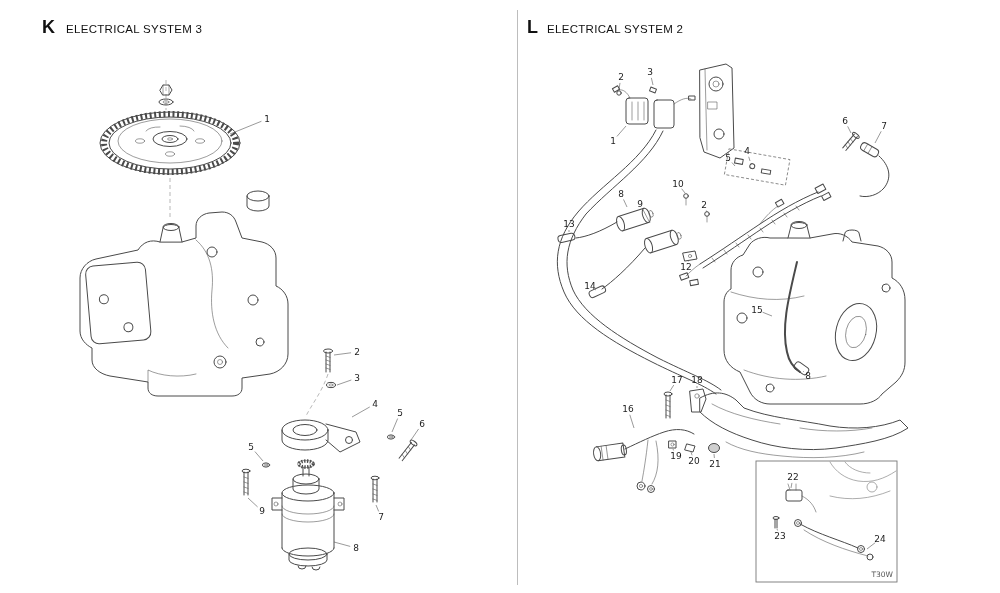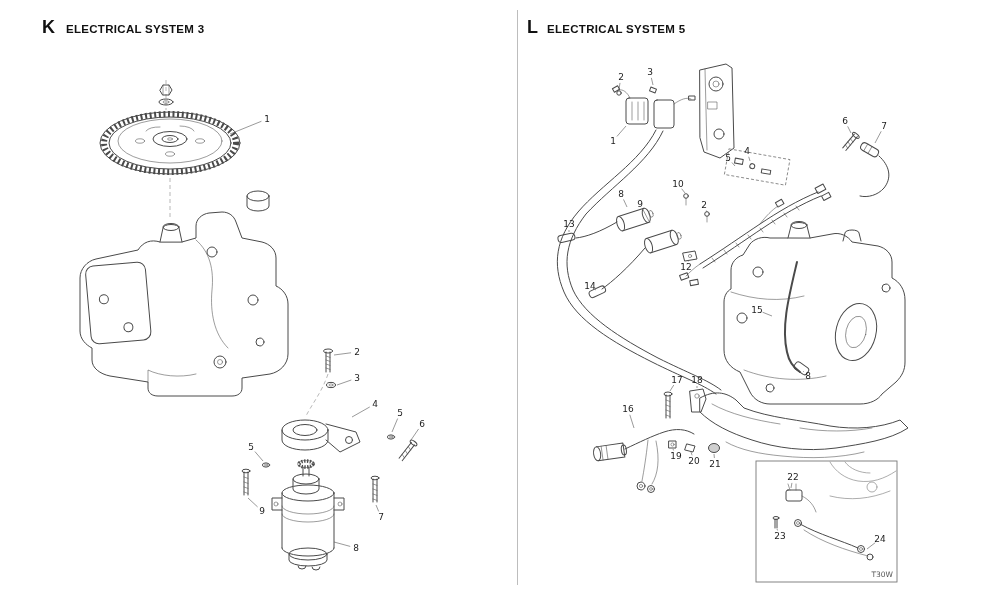--- a/index.html
+++ b/index.html
@@ -1,19 +1,19 @@
 <!DOCTYPE html>
 <html><head>
 <meta charset="utf-8">
 <style>
   html,body{margin:0;padding:0;background:#ffffff;}
   .stage{position:relative;width:1000px;height:593px;background:#ffffff;overflow:hidden;
          font-family:"Liberation Sans",sans-serif;}
   .panel-letter{position:absolute;font-weight:bold;font-size:18px;color:#111;line-height:1;}
-  .panel-title{position:absolute;font-weight:bold;font-size:11.5px;letter-spacing:.3px;color:#111;line-height:1;}
+  .panel-title{position:absolute;font-weight:normal;font-size:11.5px;letter-spacing:.3px;color:#111;line-height:1;}
   svg{position:absolute;left:0;top:0;}
   .ln{fill:none;stroke:#4a4a4a;stroke-width:1;stroke-linecap:round;stroke-linejoin:round;}
   .ln-thin{fill:none;stroke:#5a5a5a;stroke-width:.6;stroke-linecap:round;stroke-linejoin:round;}
   .teeth{fill:none;stroke:#4a4a4a;stroke-width:6;stroke-dasharray:2 2.6;}
   .teeth-sm{fill:none;stroke:#4a4a4a;stroke-width:3.5;stroke-dasharray:1.4 1.4;}
   .guide{fill:none;stroke:#999;stroke-width:.7;stroke-dasharray:4 3;}
   .dash{fill:none;stroke:#666;stroke-width:.7;stroke-dasharray:3 2;}
   .divider{stroke:#bdbdbd;stroke-width:1;}
   .hv{fill:none;stroke:#4a4a4a;stroke-width:2;stroke-linecap:round;}
   .leader{stroke:#555;stroke-width:.6;}
@@ -23,21 +23,21 @@
   .faint{fill:none;stroke:#8a8a8a;stroke-width:.7;stroke-linecap:round;}
 </style>
 </head>
 <body>
 
 <div class="stage">
 
   <span class="panel-letter" style="left:42px;top:18px">K</span>
   <span class="panel-title" style="left:66px;top:24px">ELECTRICAL SYSTEM 3</span>
   <span class="panel-letter" style="left:527px;top:18px">L</span>
-  <span class="panel-title" style="left:547px;top:24px">ELECTRICAL SYSTEM 5</span>
+  <span class="panel-title" style="left:547px;top:24px">ELECTRICAL SYSTEM 2</span>
 
   <svg width="1000" height="593" viewBox="0 0 1000 593">
 
     <line class="divider" x1="517.5" y1="10" x2="517.5" y2="585"></line>
 
     <g>
 
       <path class="guide" d="M166,80 L166,110 M170,178 L170,220"></path>
 
       <g>

